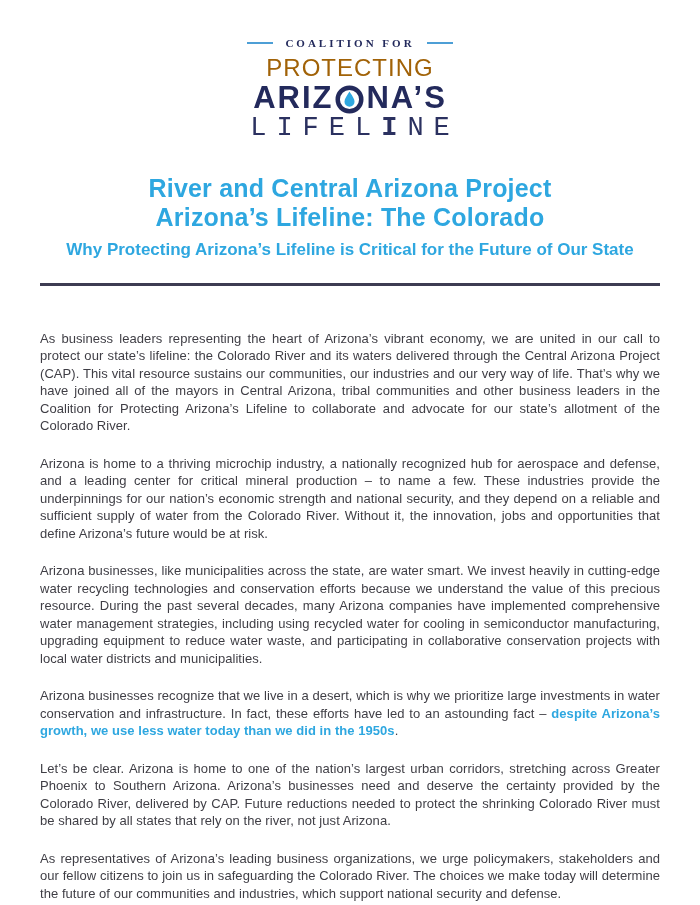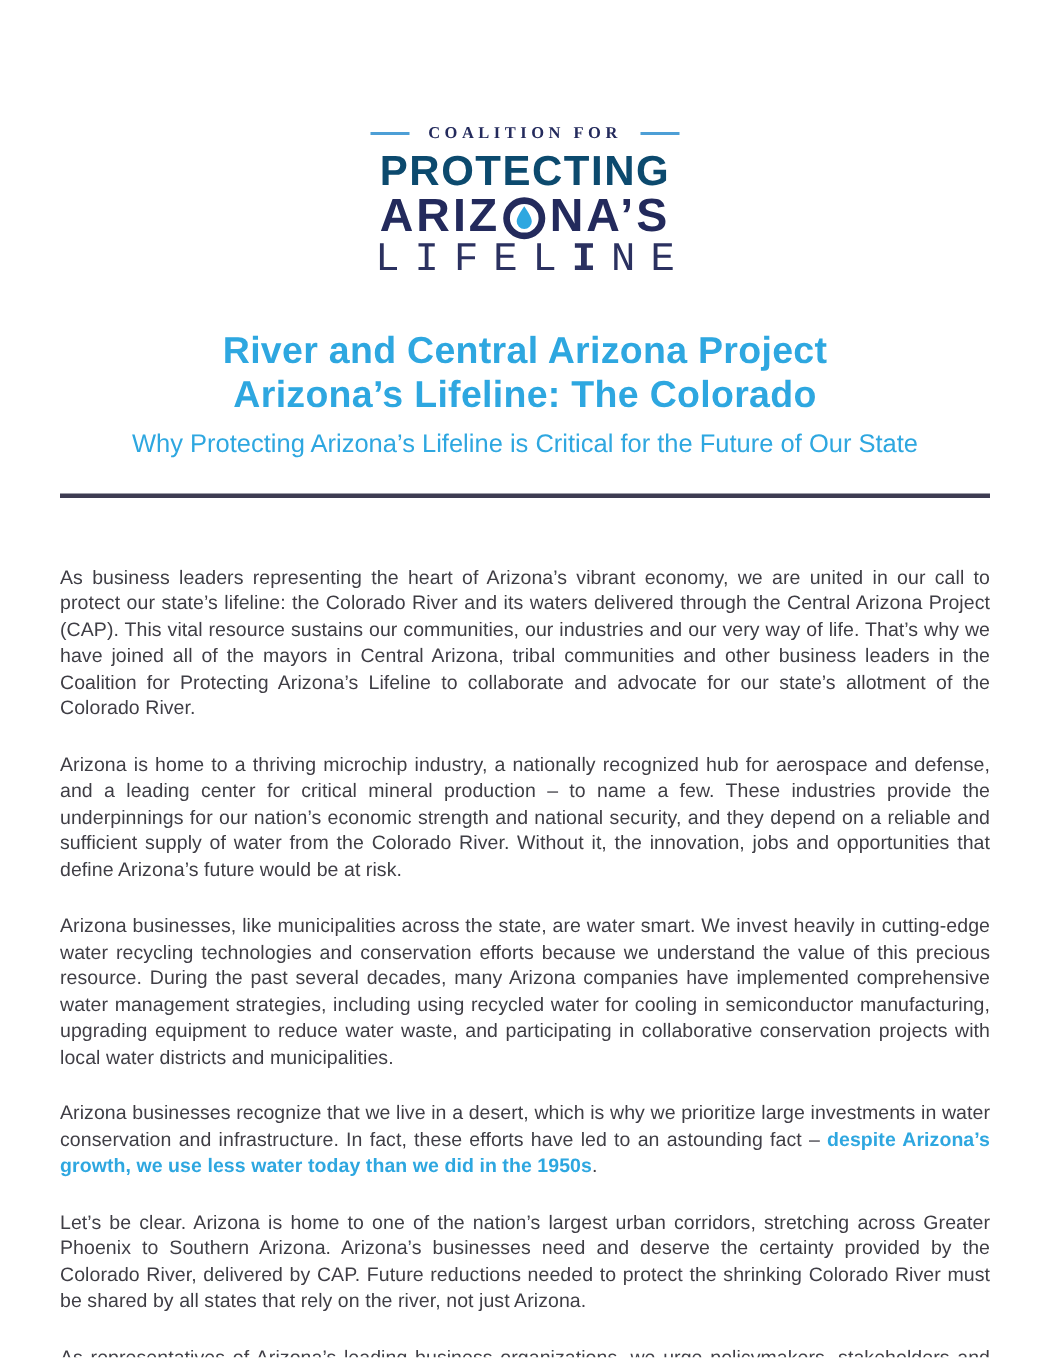--- a/index.html
+++ b/index.html
@@ -8,44 +8,44 @@
     height: 905px;
     margin: 0 auto;
     background: #ffffff;
     box-sizing: border-box;
     padding: 36px 40px 0 40px;
     font-family: "Liberation Sans", sans-serif;
     overflow: hidden;
   }
 
   
-  .logo { text-align: center; color: #232a5c; margin-top: 46px; }
+  .logo { text-align: center; color: #232a5c; }
   .tagline-row {
     display: flex;
     align-items: center;
     justify-content: center;
     gap: 12px;
     height: 14px;
   }
   .tagline {
     font-family: "Liberation Serif", serif;
     font-weight: 700;
     font-size: 11px;
     letter-spacing: 3px;
     color: #232a5c;
     white-space: nowrap;
   }
   .tag-dash { width: 26px; height: 2px; background: #4d9fd6; }
   .logo-protecting {
     margin-top: 4px;
-    font-size: 28px;
-    font-weight: 700;
+    font-size: 24px;
+    font-weight: 400;
     letter-spacing: 1px;
     line-height: 28px;
-    color: #0c4a6e;
+    color: #a16207;
   }
   .logo-arizonas {
     margin-top: 1px;
     font-size: 31px;
     font-weight: 700;
     letter-spacing: 2px;
     line-height: 30px;
     color: #232a5c;
     display: flex;
     align-items: center;
@@ -73,21 +73,21 @@
     font-weight: 700;
     color: #2ea7e0;
     letter-spacing: 0.2px;
   }
   .title .title-line { display: block; }
   .subtitle {
     margin: 7px 0 0 0;
     text-align: center;
     font-size: 17px;
     line-height: 22px;
-    font-weight: 400;
+    font-weight: 700;
     color: #2ea7e0;
   }
 
   .divider {
     border: none;
     height: 2.5px;
     background: #3d3c52;
     margin: 22px 0 0 0;
   }
 

